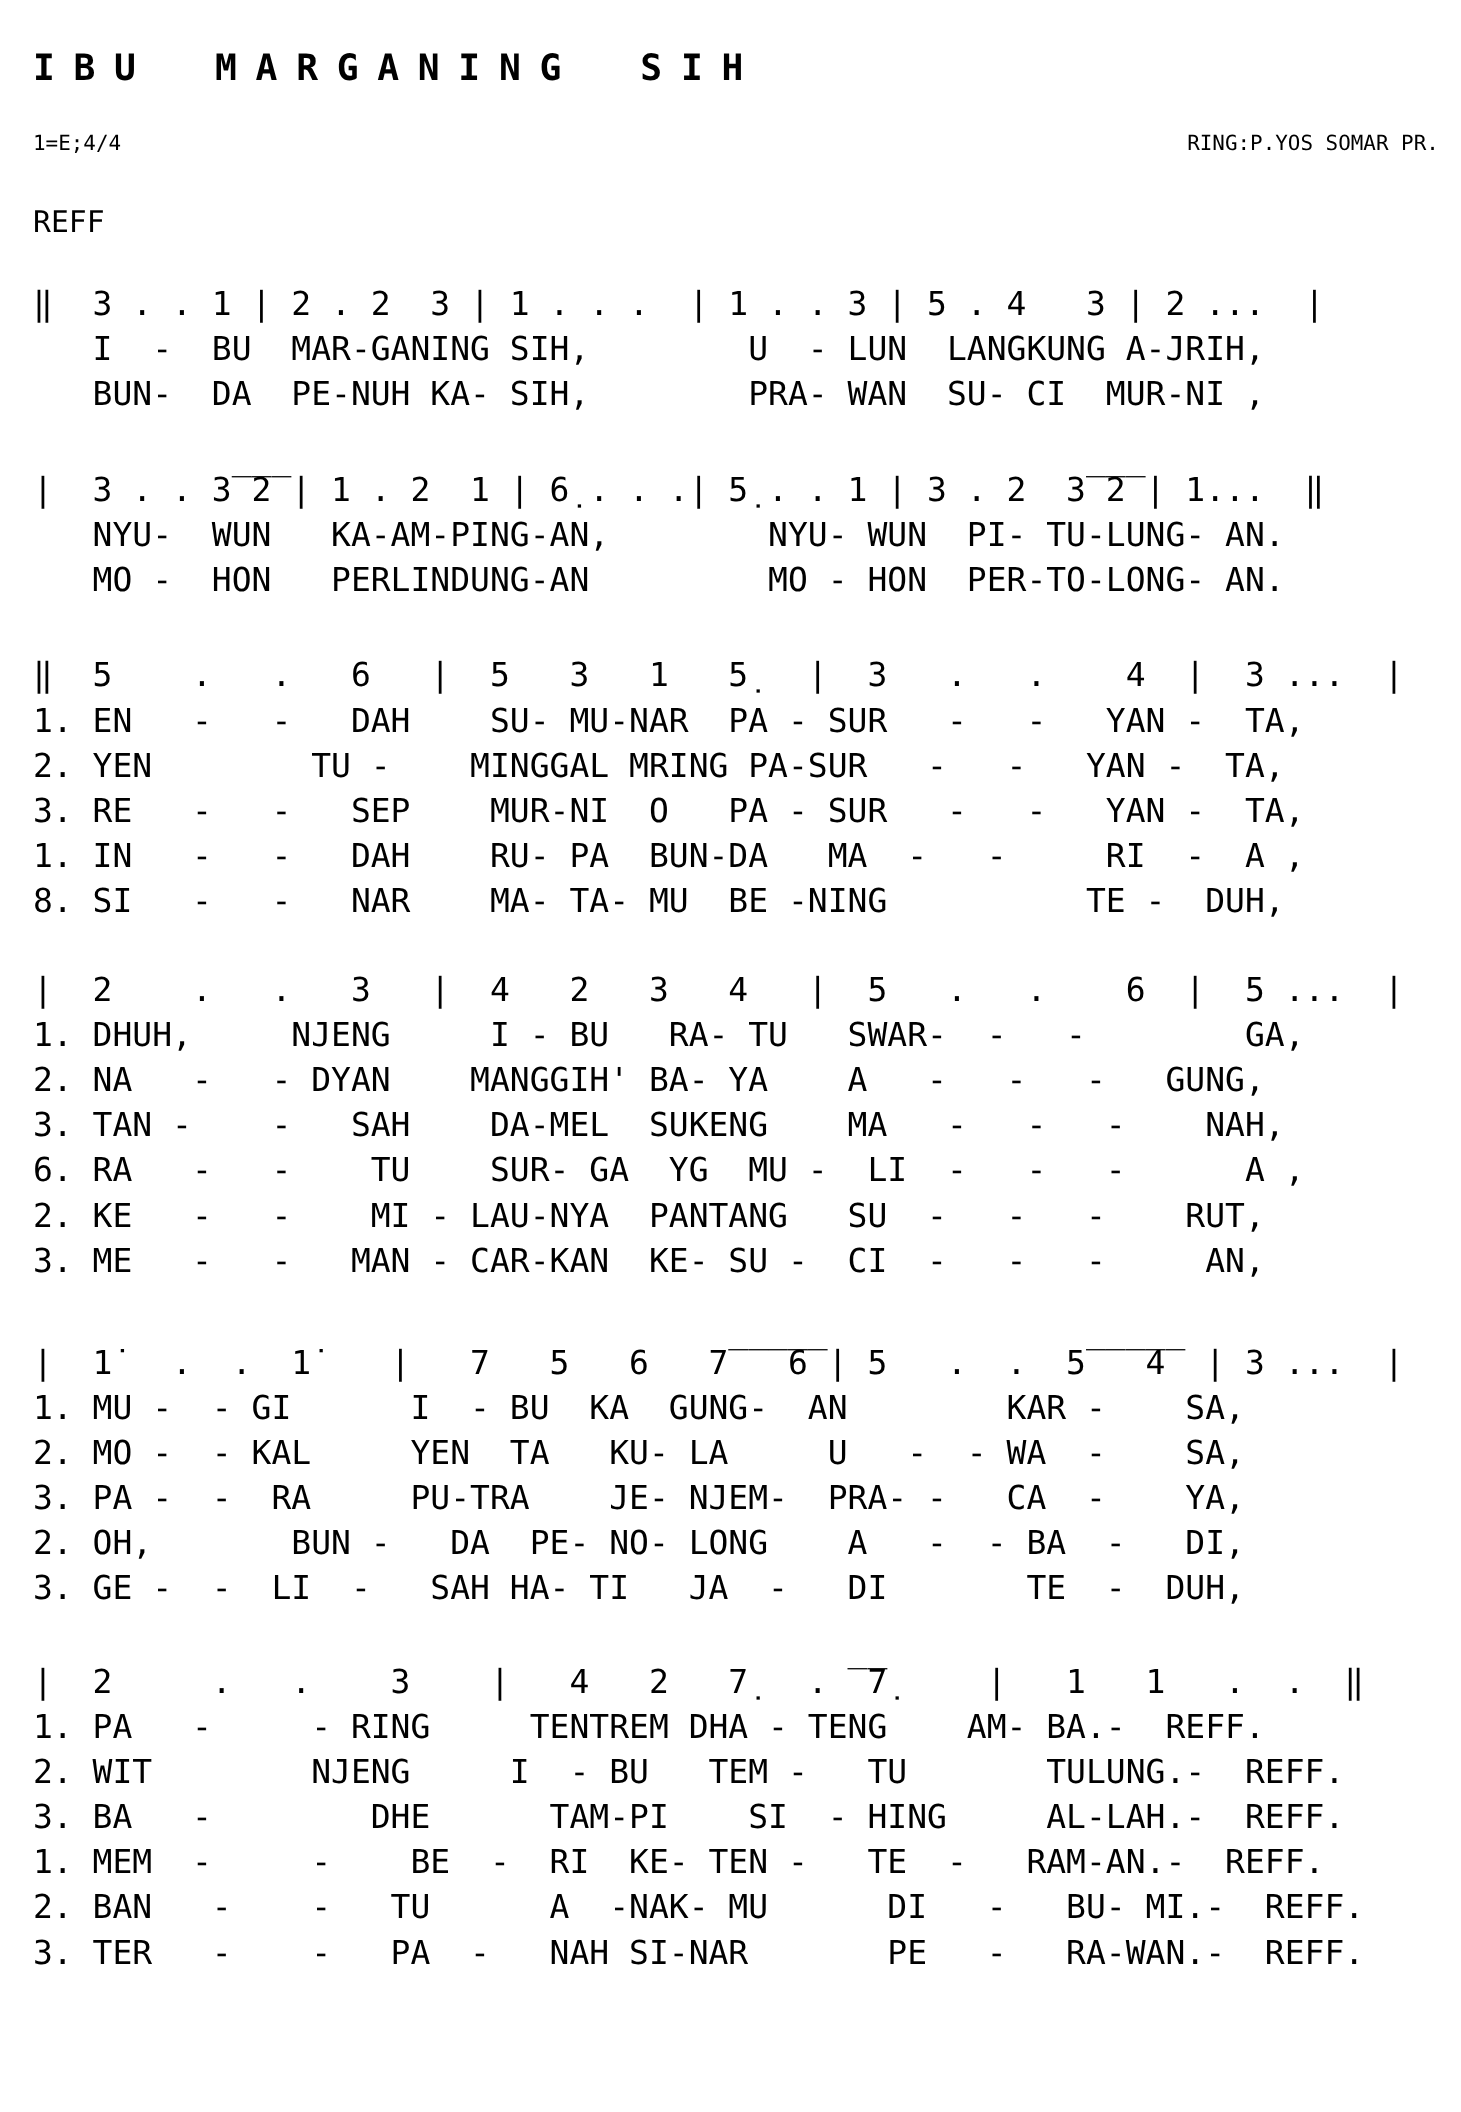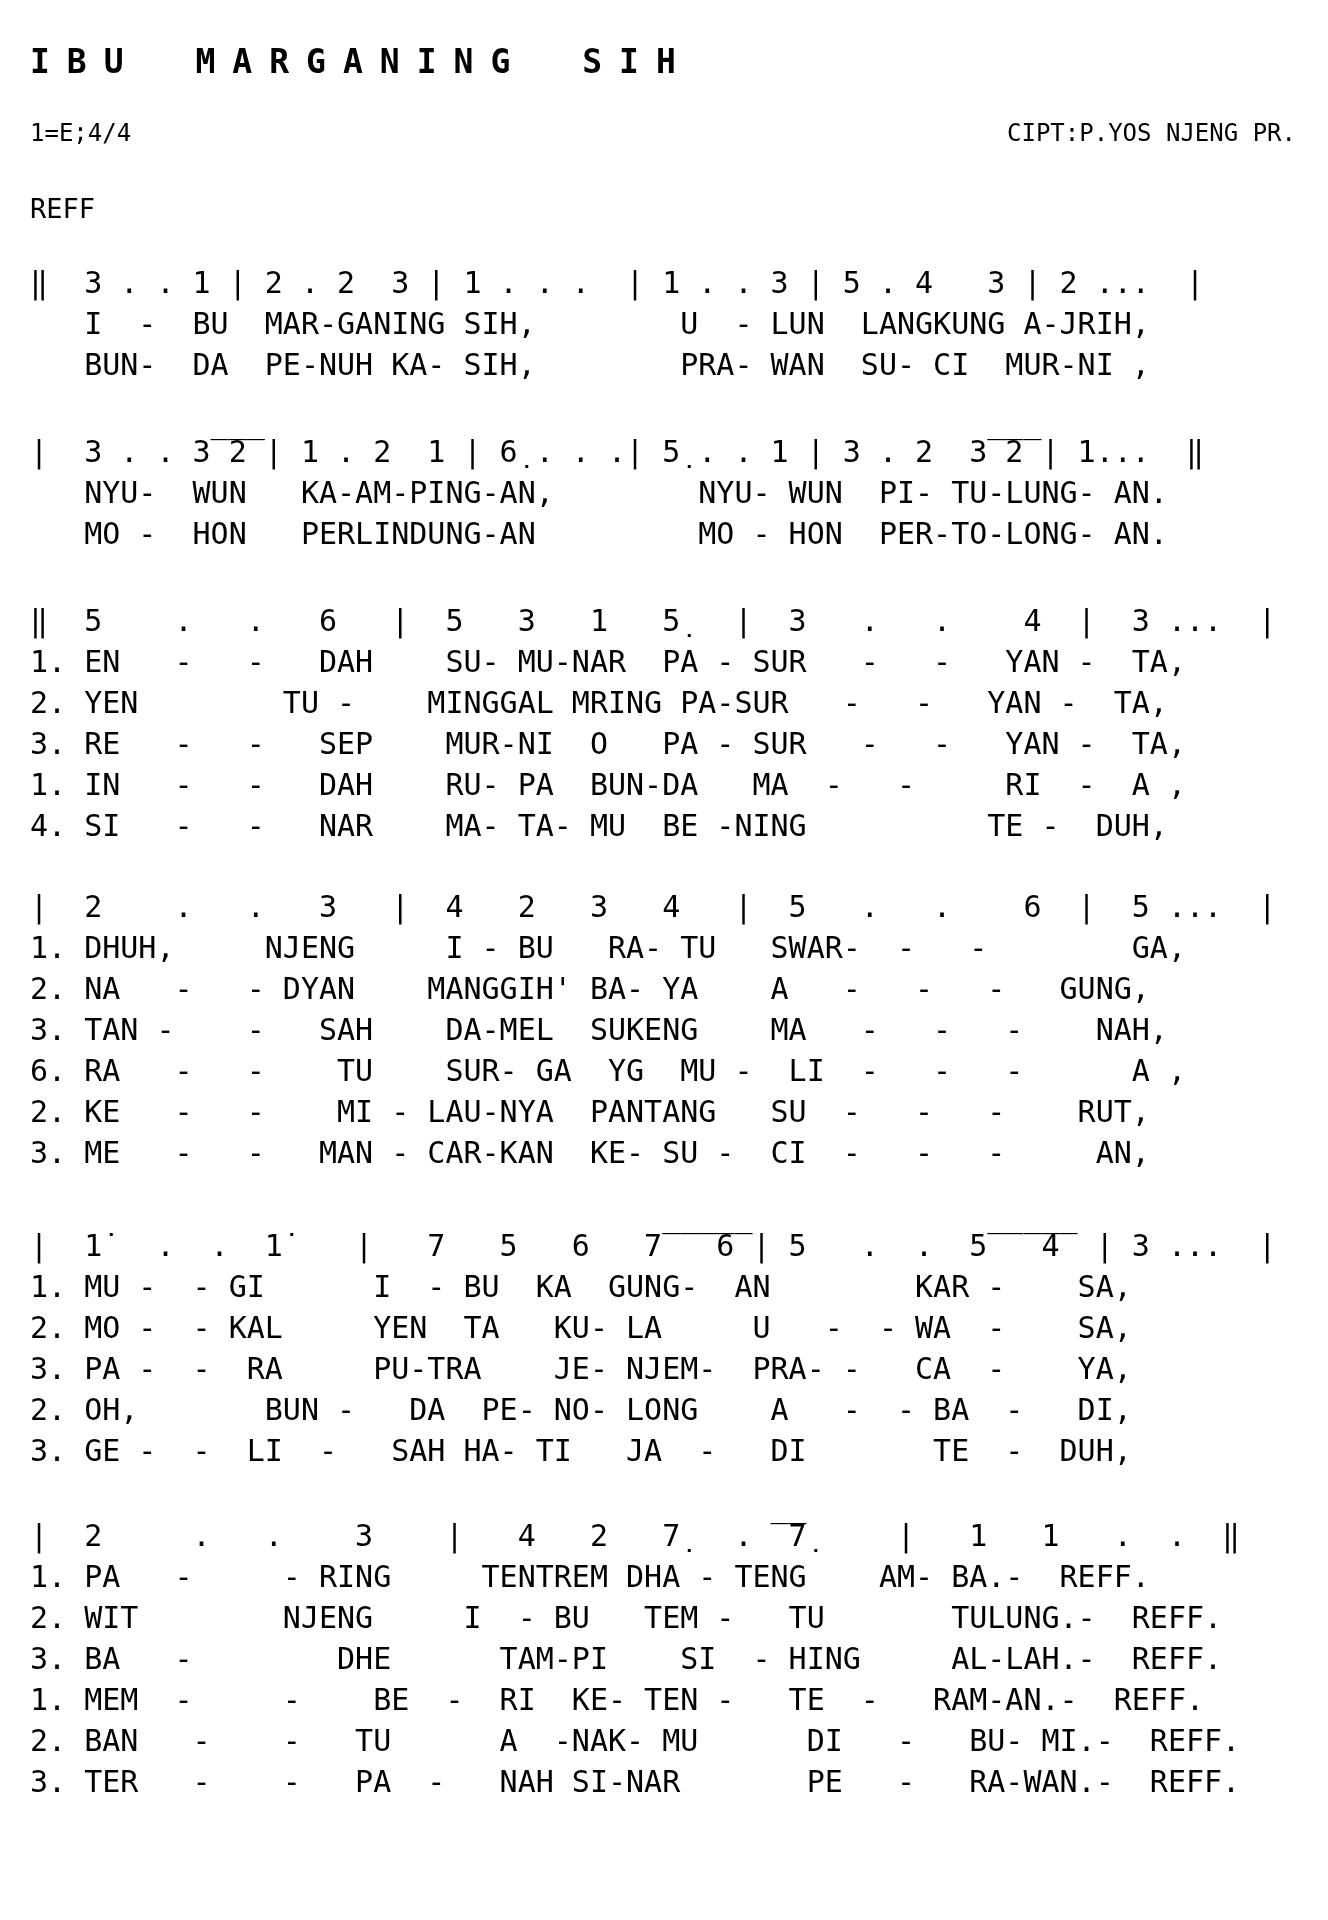--- a/index.html
+++ b/index.html
@@ -21,22 +21,22 @@
     letter-spacing: 17px;
     word-spacing: 18px;
     text-align: left;
     white-space: nowrap;
     margin-top: 28px;
   }
   .meta-row {
     margin-top: 38px;
     display: flex;
     justify-content: space-between;
-    padding-right: 32px;
-    font-size: 24px;
+    padding-right: 20px;
+    font-size: 19px;
   }
   .reff {
     margin-top: 46px;
     font-size: 27px;
   }
   pre {
     margin: 0;
     font-family: inherit;
     font-size: 30px;
     line-height: 41px;
@@ -52,21 +52,21 @@
 </style>
 </head>
 <body>
 
 <div class="page">
 
   <div class="title">IBU MARGANING SIH</div>
 
   <div class="meta-row">
     <span>1=E;4/4</span>
-    <span>CIPT:P.YOS NJENG PR.</span>
+    <span>RING:P.YOS SOMAR PR.</span>
   </div>
 
   <div class="reff">REFF</div>
 
   <div class="block block-1">
     <pre>‖  3 . . 1 | 2 . 2  3 | 1 . . .  | 1 . . 3 | 5 . 4   3 | 2 ...  |</pre>
     <pre>   I  -  BU  MAR-GANING SIH,        U  - LUN  LANGKUNG A-JRIH,</pre>
     <pre>   BUN-  DA  PE-NUH KA- SIH,        PRA- WAN  SU- CI  MUR-NI ,</pre>
   </div>
 
@@ -75,21 +75,21 @@
     <pre>   NYU-  WUN   KA-AM-PING-AN,        NYU- WUN  PI- TU-LUNG- AN.</pre>
     <pre>   MO -  HON   PERLINDUNG-AN         MO - HON  PER-TO-LONG- AN.</pre>
   </div>
 
   <div class="block block-3">
     <pre>‖  5    .   .   6   |  5   3   1   5̣   |  3   .   .    4  |  3 ...  |</pre>
     <pre>1. EN   -   -   DAH    SU- MU-NAR  PA - SUR   -   -   YAN -  TA,</pre>
     <pre>2. YEN        TU -    MINGGAL MRING PA-SUR   -   -   YAN -  TA,</pre>
     <pre>3. RE   -   -   SEP    MUR-NI  O   PA - SUR   -   -   YAN -  TA,</pre>
     <pre>1. IN   -   -   DAH    RU- PA  BUN-DA   MA  -   -     RI  -  A ,</pre>
-    <pre>4. SI   -   -   NAR    MA- TA- MU  BE -NING          TE -  DUH,</pre>
+    <pre>8. SI   -   -   NAR    MA- TA- MU  BE -NING          TE -  DUH,</pre>
   </div>
 
   <div class="block block-4">
     <pre>|  2    .   .   3   |  4   2   3   4   |  5   .   .    6  |  5 ...  |</pre>
     <pre>1. DHUH,     NJENG     I - BU   RA- TU   SWAR-  -   -        GA,</pre>
     <pre>2. NA   -   - DYAN    MANGGIH' BA- YA    A   -   -   -   GUNG,</pre>
     <pre>3. TAN -    -   SAH    DA-MEL  SUKENG    MA   -   -   -    NAH,</pre>
     <pre>6. RA   -   -    TU    SUR- GA  YG  MU -  LI  -   -   -      A ,</pre>
     <pre>2. KE   -   -    MI - LAU-NYA  PANTANG   SU  -   -   -    RUT,</pre>
     <pre>3. ME   -   -   MAN - CAR-KAN  KE- SU -  CI  -   -   -     AN,</pre>

